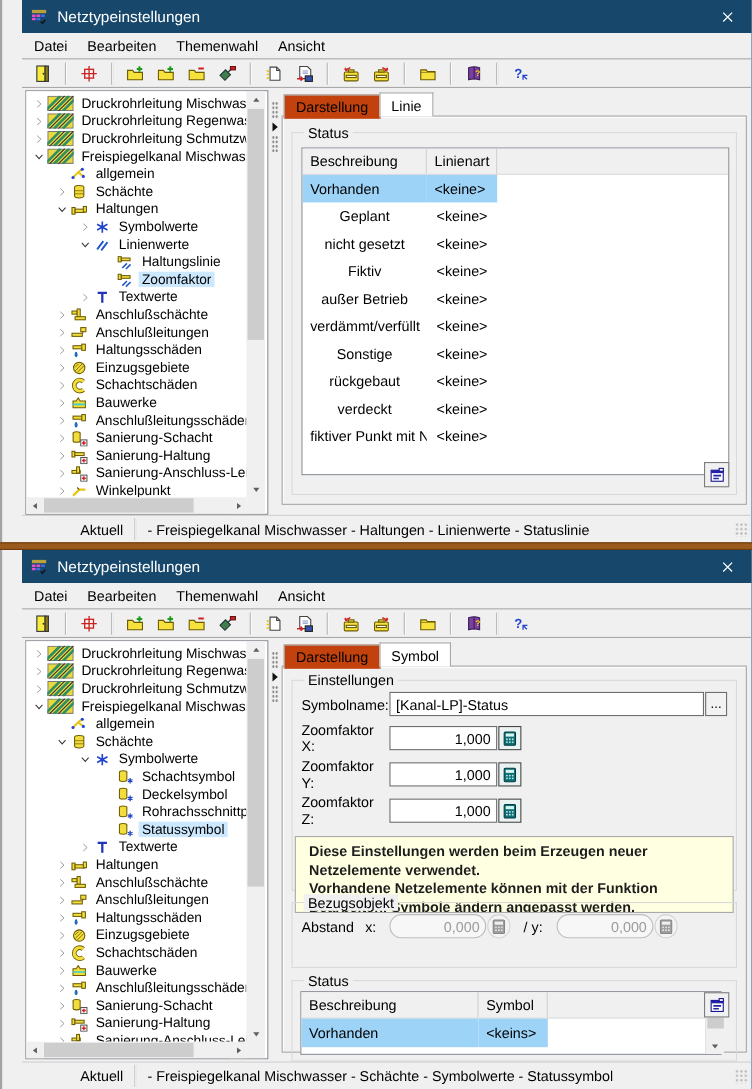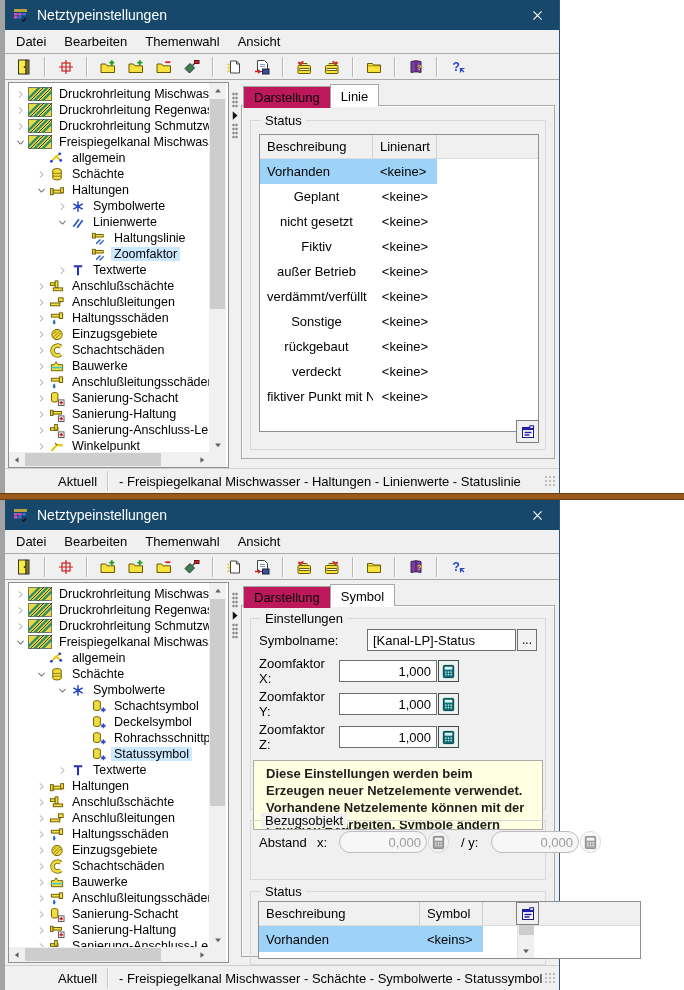--- a/index.html
+++ b/index.html
@@ -1,18 +1,18 @@
 <!DOCTYPE html>
 <html><head>
 <meta charset="utf-8">
 <style>
   html,body{margin:0;padding:0;}
   body{width:684px;height:990px;overflow:hidden;background:#fff;
        font-family:"Liberation Sans",sans-serif;-webkit-font-smoothing:antialiased;}
-  .window{width:560px;box-sizing:border-box;border-left:5px solid #a3a3a3;border-right:1px solid #2c5674;background:#f0f0f0;}
+  .window{width:684px;box-sizing:border-box;border-left:2px solid #a3a3a3;border-right:1px solid #2c5674;background:#f0f0f0;padding-left:18px;}
   .w0{height:493px;} .w1{height:490px;}
 
   
   .titlebar{height:30px;background:#17486b;display:flex;align-items:center;padding-left:8px;}
   .apptitle{color:#fff;font-size:14px;margin-left:8px;}
   .closebtn{margin-left:auto;width:44px;height:30px;display:flex;align-items:center;justify-content:center;}
 
   
   .menubar{height:23px;display:flex;align-items:center;background:#f0f0f0;padding-left:2px;font-size:13px;color:#000;}
   .menu-item{padding:3px 9px;}
@@ -47,21 +47,21 @@
   .vthumb{width:15px;height:57%;background:#cdcdcd;margin-top:1px;}
   .hthumb{height:13px;width:68%;background:#cdcdcd;margin-left:1px;}
 
   
   .splitter{width:12px;flex:none;display:flex;flex-direction:column;align-items:center;padding-top:8px;}
   .dots{width:6px;height:16px;margin:2px 0;background:radial-gradient(#8b8b8b 1px,transparent 1.2px);background-size:3px 4px;}
 
   
   .rightpane{flex:1;padding-top:2px;min-width:0;}
   .tabs{display:flex;height:22px;padding-left:2px;position:relative;z-index:2;}
-  .tab{font-size:13px;padding:3px 10px 2px;background:#be185d;border:1px solid #a8a8a8;border-bottom:none;
+  .tab{font-size:13px;padding:3px 10px 2px;background:#c2410c;border:1px solid #a8a8a8;border-bottom:none;
        margin-right:-1px;position:relative;top:2px;color:#000;}
   .tab.active{background:#fff;top:0;padding-top:4px;z-index:3;}
   .page{border:1px solid #a8a8a8;background:#f0f0f0;margin-top:-1px;position:relative;box-shadow:inset 1px 1px 0 #fff;}
   .w0 .page{height:352px;} .w1 .page{height:350px;}
 
   
   .group{position:relative;border:1px solid #d9d9d9;}
   .legend{position:absolute;top:-8px;left:10px;background:#f0f0f0;padding:0 4px;font-size:13px;color:#000;}
   .g-status0{margin:14px 8px 0;height:328px;}
   .g-ein{margin:12px 8px 0;height:190px;}
@@ -1237,21 +1237,21 @@
       <div class="tabs">
         <span class="tab">Darstellung</span>
         <span class="tab active">Symbol</span>
       </div>
       <div class="page">
 
         <div class="group g-ein">
           <span class="legend">Einstellungen</span>
           <div class="frow" style="margin-top:10px;">
             <span class="flabel" style="width:80px;">Symbolname:</span>
-            <span class="tfield" style="flex:1;margin-left:28px;">[Kanal-LP]-Status</span>
+            <span class="tfield" style="flex:1;">[Kanal-LP]-Status</span>
             <button class="browsebtn">...</button>
           </div>
           <div class="frow" style="margin-top:5px;">
             <span class="flabel" style="width:80px;">Zoomfaktor X:</span>
             <span class="tfield num">1,000</span>
             <button class="calcbtn">
                 <span style="display: flex;">
                   <svg viewBox="0 0 16 16" width="15" height="15">
                     <rect x="2.5" y="1.5" width="11" height="13" rx="1" fill="#0d7077" stroke="#043a3f"></rect>
                     <rect x="4" y="3" width="8" height="3" fill="#d8f4f0"></rect>

